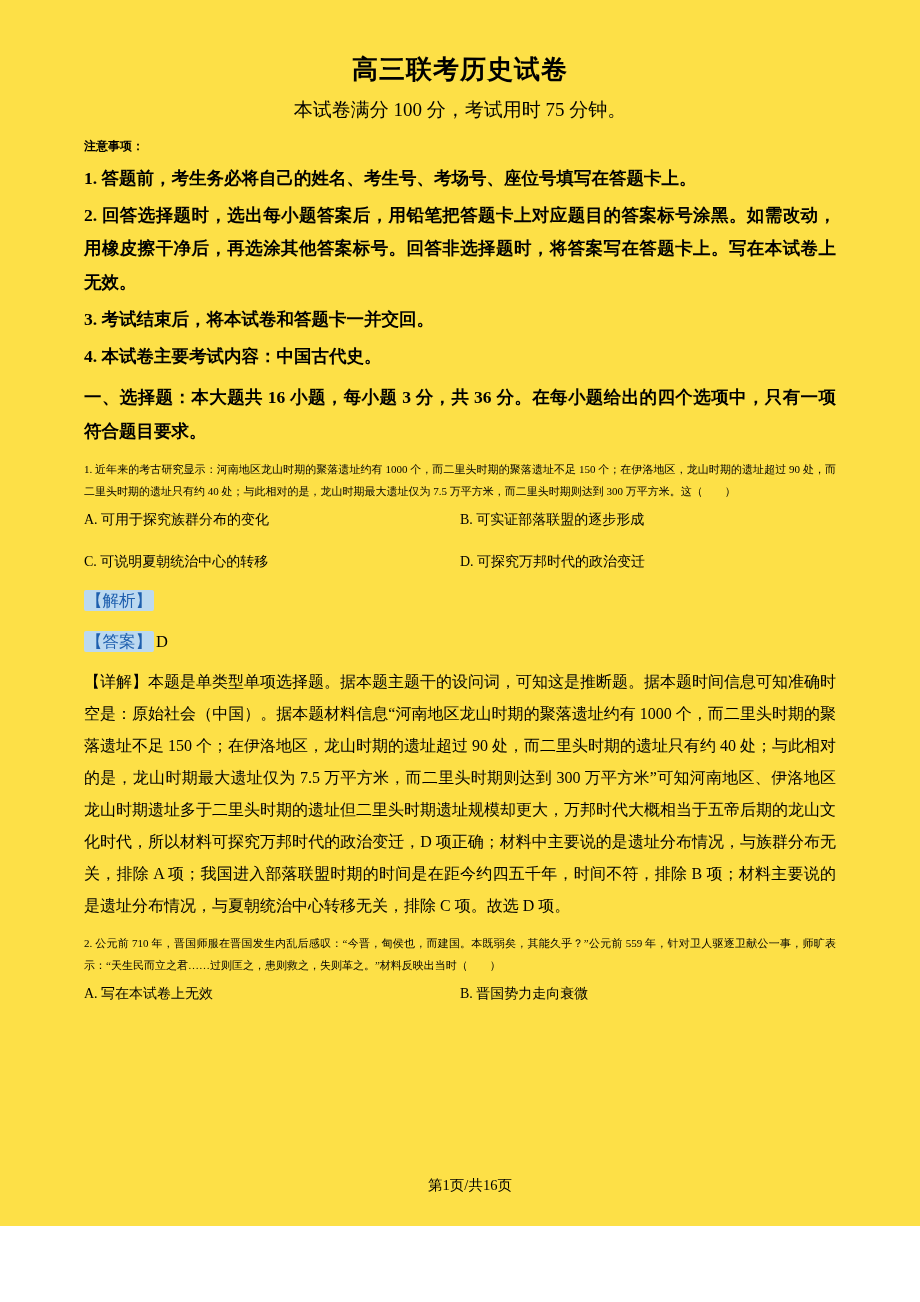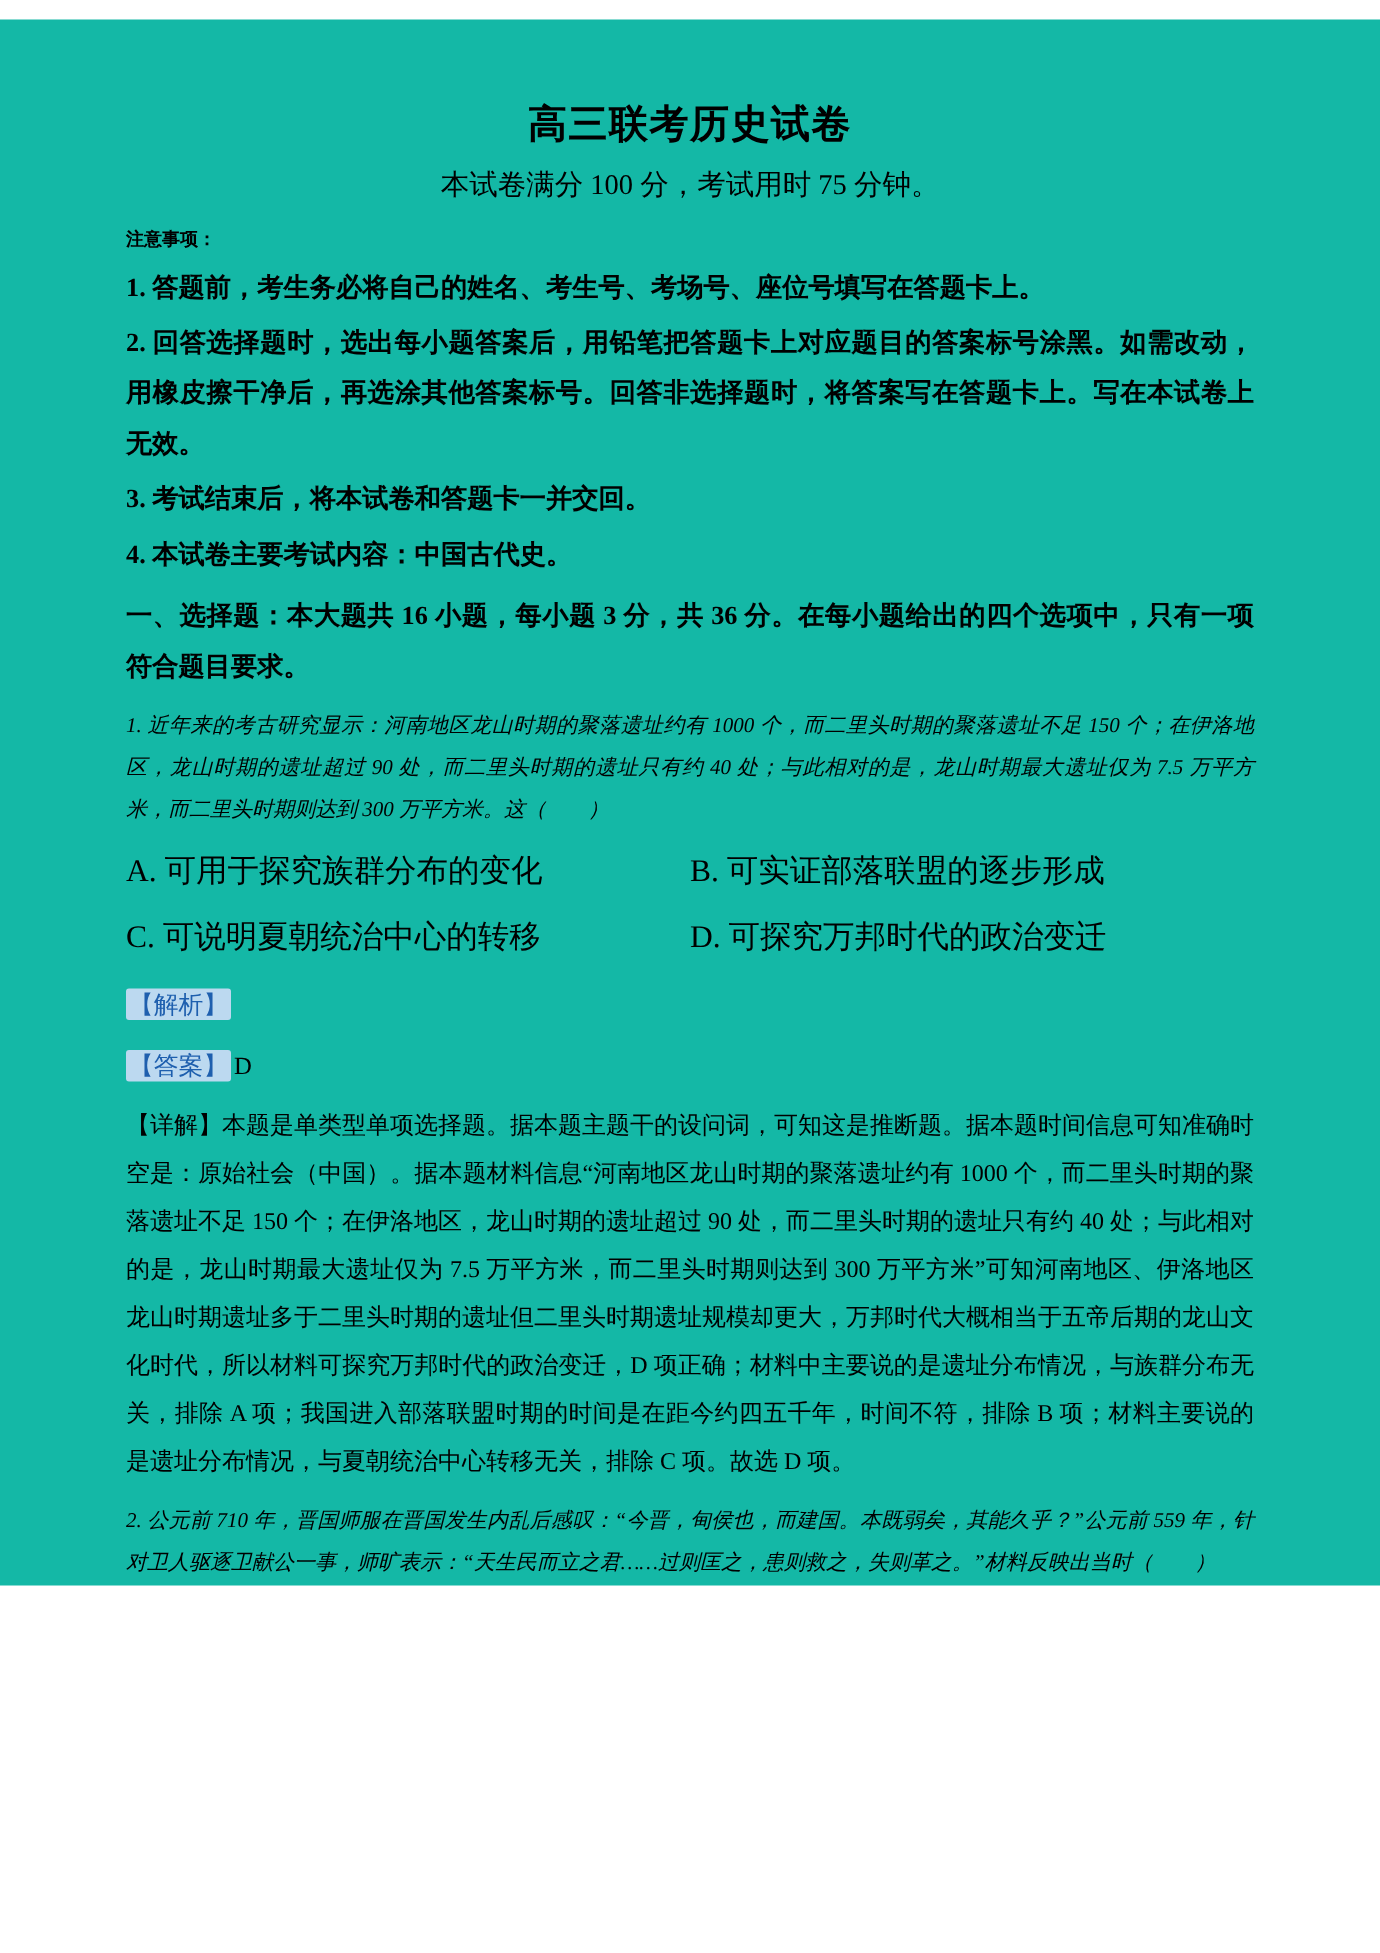--- a/index.html
+++ b/index.html
@@ -1,21 +1,21 @@
 <!DOCTYPE html>
 <html><head>
 <meta charset="utf-8">
 <style>
   html, body { margin: 0; padding: 0; background: #ffffff; }
   .page {
     position: relative;
     width: 920px;
-    height: 1044px;
-    margin: 13px auto;
-    background: #14b8a6;
+    height: 1226px;
+    margin: 0 auto;
+    background: #fde047;
     color: #000000;
     font-family: "Liberation Serif", "DejaVu Serif", serif;
     box-sizing: border-box;
     padding: 52px 84px 0 84px;
     overflow: hidden;
   }
   .title {
     text-align: center;
     font-size: 26px;
     font-weight: bold;
@@ -44,32 +44,31 @@
   }
   .section-heading {
     font-size: 17.5px;
     line-height: 1.9;
     font-weight: bold;
     text-align: justify;
     text-justify: inter-ideograph;
     margin-top: 8px;
   }
   .stem {
-    font-size: 14px;
+    font-size: 11px;
     line-height: 2.0;
     text-align: justify;
     text-justify: inter-ideograph;
     margin-top: 10px;
-    font-style: italic;
   }
   .options-grid {
     display: grid;
     grid-template-columns: 1fr 1fr;
-    row-gap: 2px;
-    font-size: 21px;
+    row-gap: 14px;
+    font-size: 14px;
     line-height: 2.0;
     margin-top: 4px;
   }
   .answer-line {
     font-size: 16.5px;
     line-height: 2.0;
     margin-top: 8px;
   }
   .tag {
     background: #bcd9f0;

